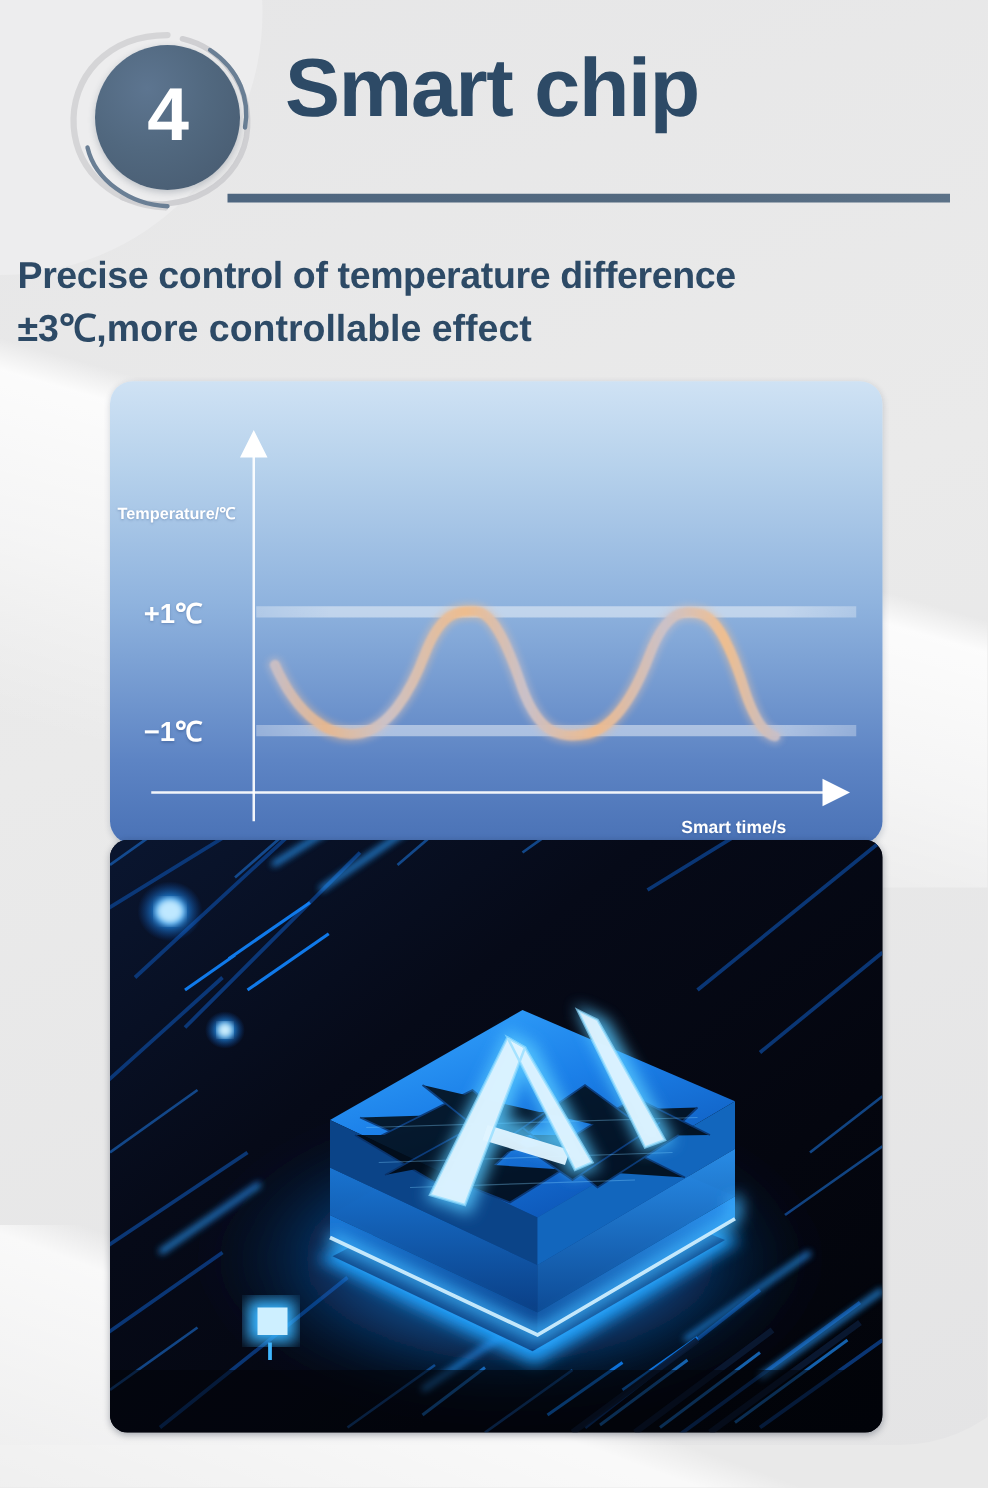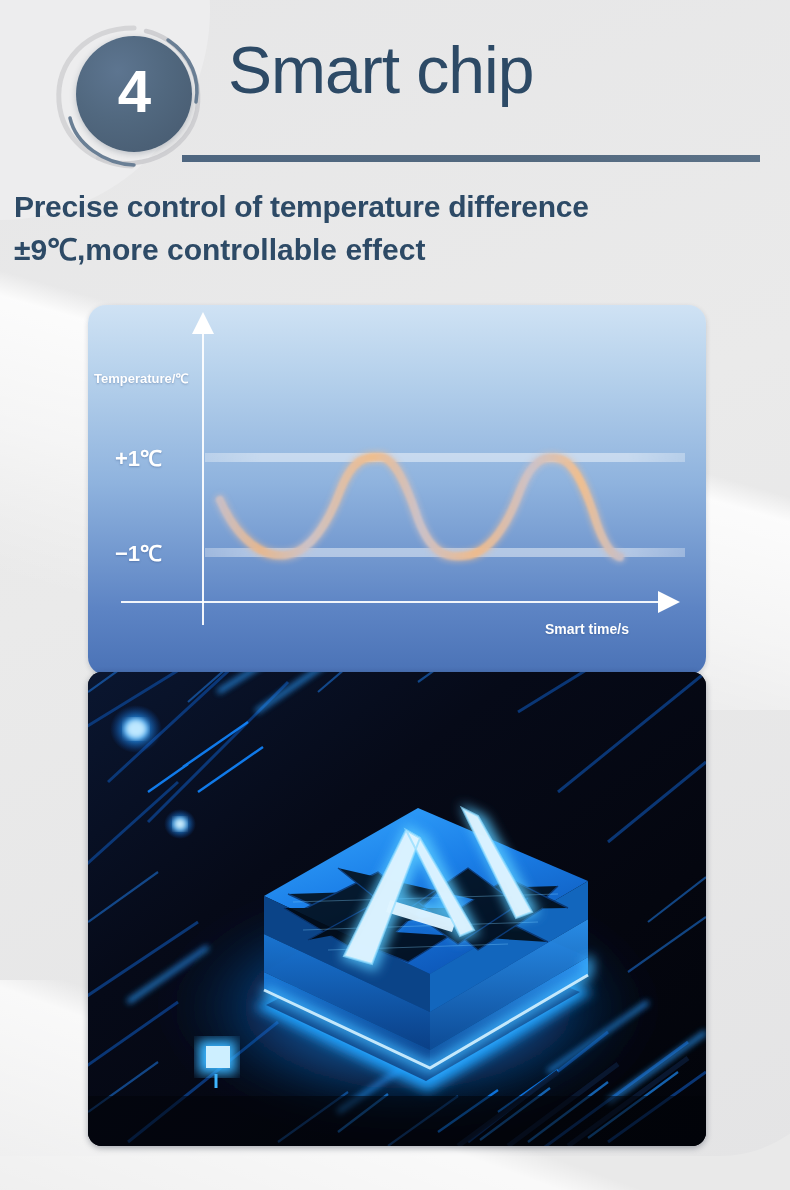--- a/index.html
+++ b/index.html
@@ -64,53 +64,53 @@
     line-height:1;
     letter-spacing:-1px;
     font-family:"Liberation Sans", sans-serif;
     transform:translateY(-2px);
   }
 
   .title{
     position:absolute; left:228px; top:36px;
     color:#2d4a66;
     font-size:66px;
-    font-weight:normal;
+    font-weight:bold;
     letter-spacing:-1px;
     line-height:1.05;
     white-space:nowrap;
   }
   .title-rule{
     position:absolute; left:182px; top:155px;
     width:578px; height:7px;
     background:linear-gradient(90deg,#4e6680 0%, #53697f 60%, #5c7288 100%);
   }
 
   .subtitle{
-    position:absolute; left:14px; top:186px;
+    position:absolute; left:14px; top:200px;
     width:770px;
     color:#2d4a66;
     font-size:30px;
     font-weight:bold;
     line-height:1.42;
     letter-spacing:-.3px;
   }
   .subtitle .line2{ display:block; letter-spacing:0px; }
 
   
   .chart-panel{
     position:absolute; left:88px; top:305px;
     width:618px; height:370px;
     border-radius:18px;
     background:linear-gradient(180deg,#cfe2f4 0%, #b7d2ec 18%, #8fb3de 48%, #5d84c4 82%, #4a72b6 100%);
     overflow:hidden;
     z-index:4;
     box-shadow:0 2px 5px rgba(40,60,90,.20);
   }
-  .plot{ position:absolute; inset:0; }
+  .plot{ position:absolute; inset:0;margin-top:32px; }
 
   .band{
     position:absolute; height:9px;
     background:linear-gradient(90deg, rgba(255,255,255,.32) 0%, rgba(255,255,255,.46) 12%, rgba(255,255,255,.46) 88%, rgba(255,255,255,.30) 100%);
     filter:blur(.4px);
   }
   .band-hi{ left:117px; top:148px; width:480px; }
   .band-lo{ left:117px; top:243px; width:480px; }
 
   .y-axis{
@@ -190,21 +190,21 @@
     <div class="badge-circle">
       <span class="badge-num">4</span>
     </div>
   </div>
 
   <div class="title">Smart chip</div>
   <div class="title-rule"></div>
 
   <div class="subtitle">
     <span>Precise control of temperature difference</span>
-    <span class="line2">±9℃,more controllable effect</span>
+    <span class="line2">±3℃,more controllable effect</span>
   </div>
 </div>
 
 <div class="chart-panel">
   <div class="plot">
 
     <div class="band band-hi"></div>
     <div class="band band-lo"></div>
 
     <svg class="wave" width="618" height="370">

